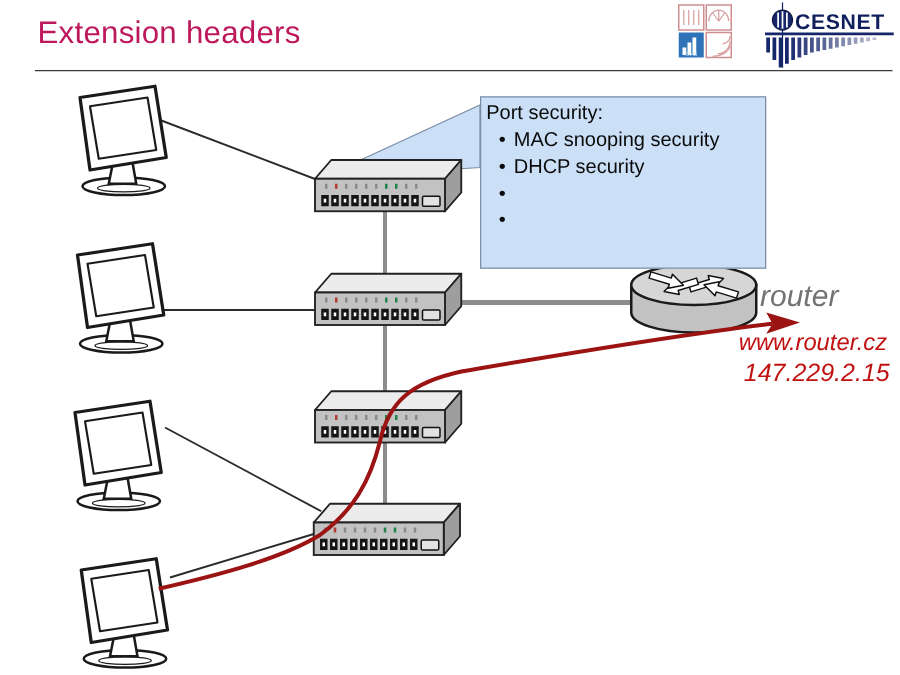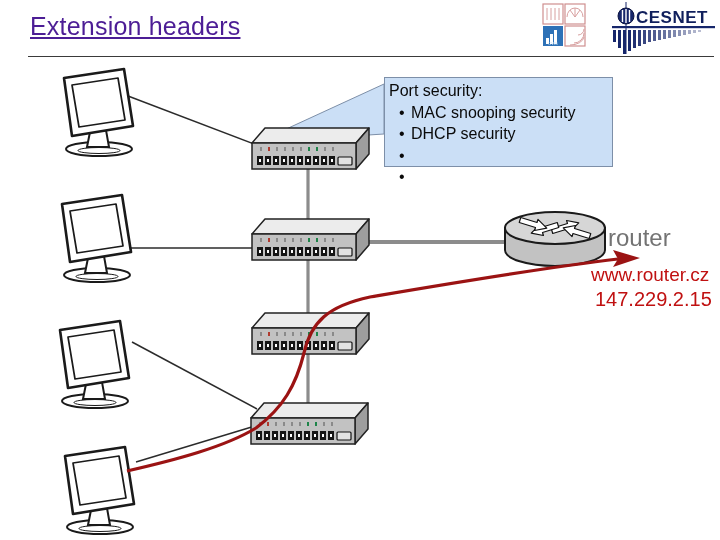--- a/index.html
+++ b/index.html
@@ -1,36 +1,36 @@
 <!DOCTYPE html>
 <html><head>
 <meta charset="utf-8">
 <style>
   html,body{margin:0;padding:0;background:#ffffff;}
   .slide{
     position:relative;width:720px;height:540px;background:#ffffff;overflow:hidden;
     font-family:"Liberation Sans","DejaVu Sans",sans-serif;
   }
   .slide-title{
-    position:absolute;left:30px;top:12px;font-size:25px;color:#4c1d95;
-    letter-spacing:0.2px;white-space:nowrap;text-decoration:underline;
+    position:absolute;left:30px;top:12px;font-size:25px;color:#be185d;
+    letter-spacing:0.2px;white-space:nowrap;
   }
   .header-rule{
     position:absolute;left:28px;top:56px;width:686px;height:0;
     border-top:1.6px solid #3a3a3a;
   }
   .diagram-svg{position:absolute;left:0;top:0;}
   .callout{
-    position:absolute;left:384px;top:77px;width:229px;height:90px;
+    position:absolute;left:384px;top:77px;width:229px;height:138px;
     background:#CBDFF6;border:1px solid #7D8FA8;box-sizing:border-box;
     padding:2px 20px 0 4px;font-size:16px;color:#0a0a0a;line-height:21.5px;
   }
   .callout-row{display:flex;}
   .callout-bullet{width:12px;margin-left:10px;flex:none;}
-  .label{position:absolute;white-space:nowrap;}
+  .label{position:absolute;white-space:nowrap;font-style:italic;}
   .router-label{left:608px;top:224px;font-size:24px;color:#737373;}
   .router-host{left:591px;top:264px;font-size:19px;color:#C01111;}
   .router-ip{left:595px;top:288px;font-size:20px;color:#C01111;}
 </style>
 </head>
 <body>
 
 <div class="slide">
 
   <svg class="diagram-svg" width="720" height="540" viewBox="0 0 720 540">

